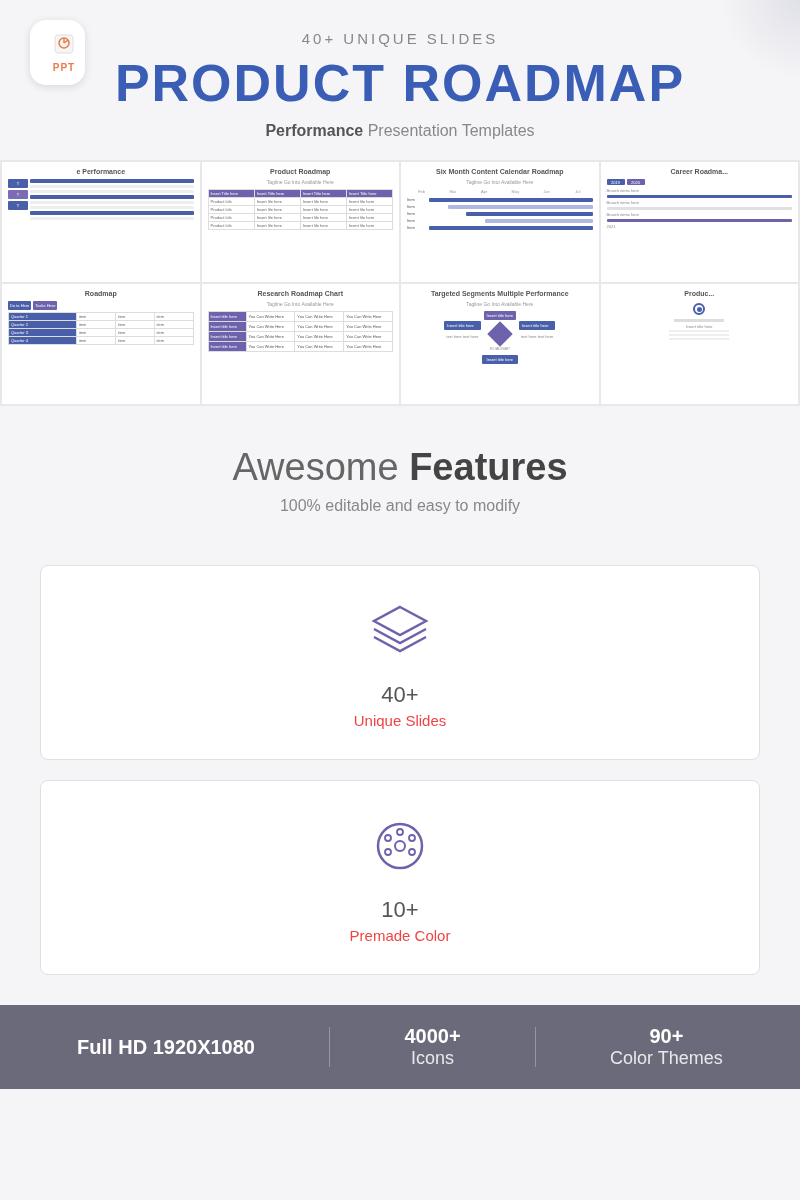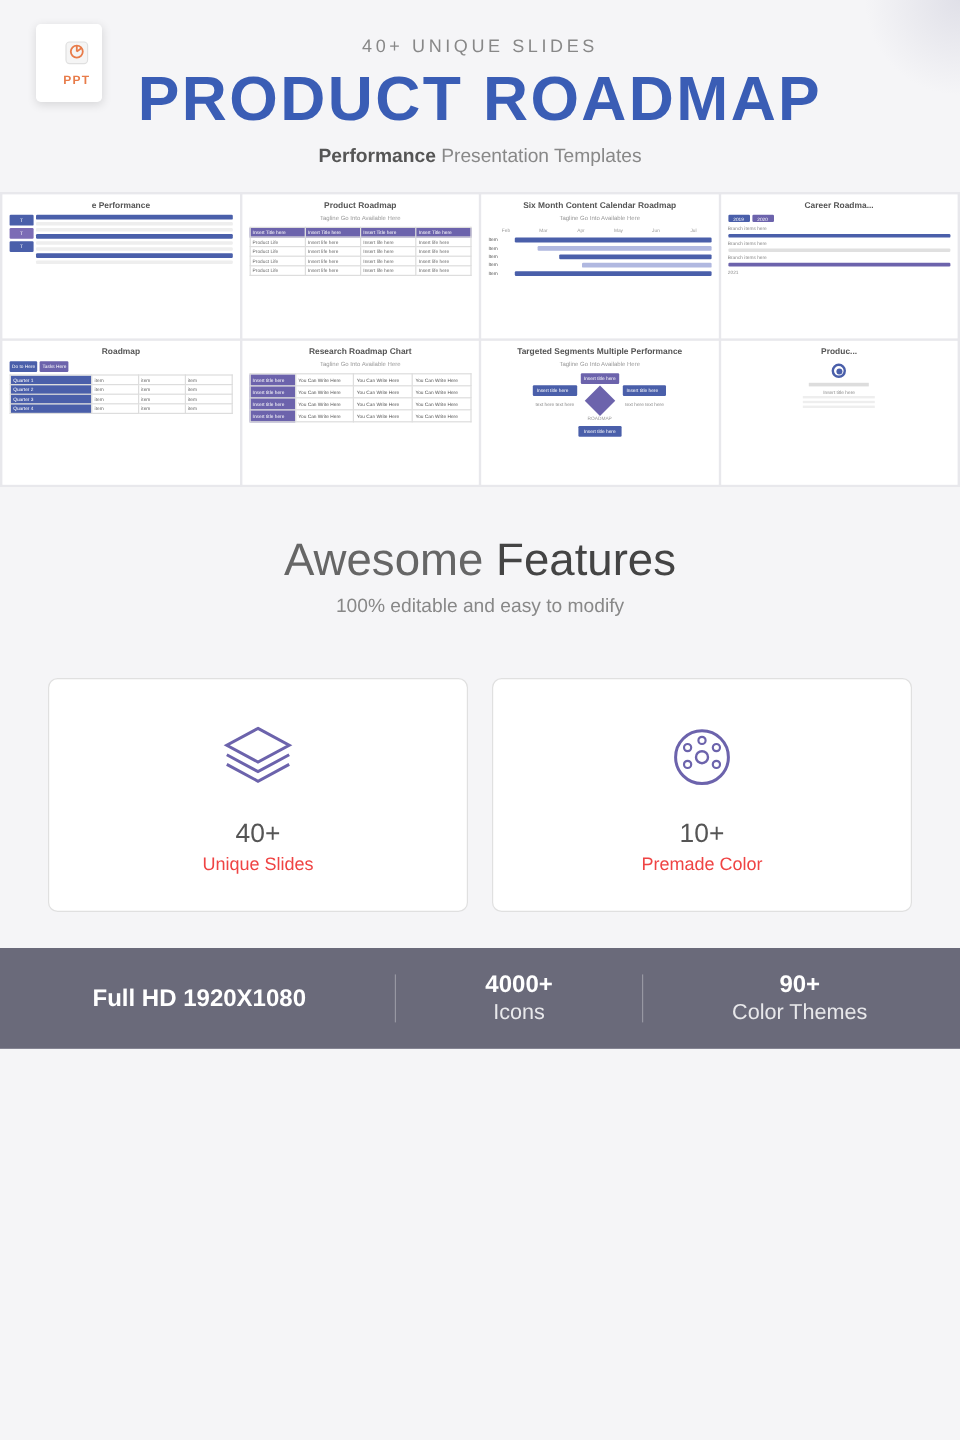--- a/index.html
+++ b/index.html
@@ -18,21 +18,21 @@
       padding: 30px 20px 20px;
       position: relative;
     }
     .ppt-badge {
       position: absolute;
       top: 20px;
       left: 30px;
       width: 55px;
       height: 65px;
       background: #fff;
-      border-radius: 4px;
+      border-radius: 16px;
       display: flex;
       flex-direction: column;
       align-items: center;
       justify-content: center;
       box-shadow: 0 2px 8px rgba(0,0,0,0.12);
       padding-left: 13px;
     }
     .ppt-badge .icon-area {
       font-size: 18px;
       color: #e87c4a;
@@ -164,36 +164,37 @@
       text-align: center;
       padding: 40px 20px 20px;
       background: #f5f5f7;
     }
     .features-title {
       font-size: 38px;
       font-weight: 300;
       color: #666;
     }
     .features-title strong {
-      font-weight: 400;
+      font-weight: 700;
       color: #444;
     }
     .features-subtitle {
       font-size: 16px;
       color: #888;
       margin-top: 8px;
     }
 
     
     .feature-cards {
       display: flex;
       gap: 20px;
       padding: 30px 40px;
       background: #f5f5f7;
       justify-content: center;
+      flex-direction: column;
     }
     .feature-card {
       background: #fff;
       border: 1px solid #e0e0e0;
       border-radius: 8px;
       flex: 1;
       padding: 30px 20px;
       display: flex;
       flex-direction: column;
       align-items: center;

